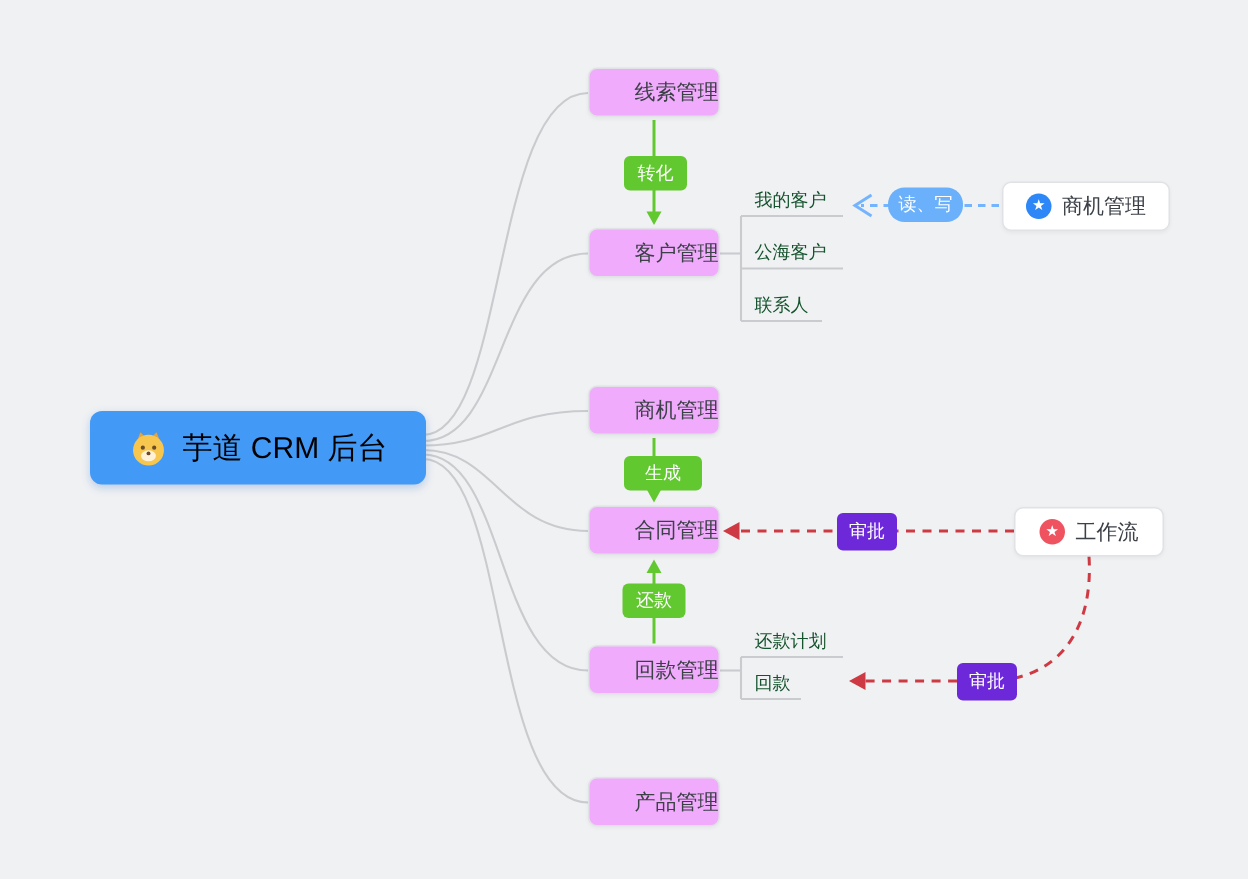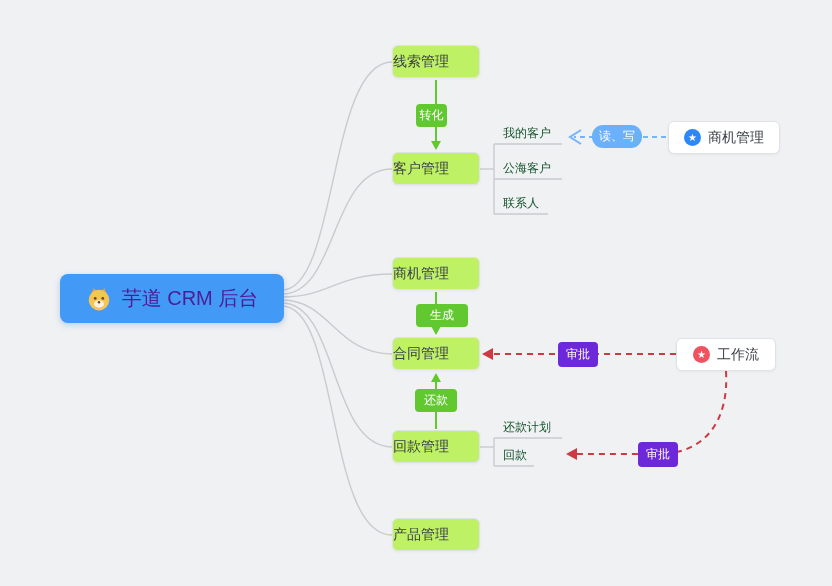--- a/index.html
+++ b/index.html
@@ -9,25 +9,25 @@
     overflow: hidden;
     background: #f0f1f3;
     font-family: "Liberation Sans", "DejaVu Sans", sans-serif;
   }
   .connector-layer {
     position: absolute; left: 0; top: 0; z-index: 1;
   }
   .node {
     position: absolute; z-index: 3;
     width: 88px; height: 33px;
-    background: #bef264;
+    background: #f0abfc;
     border: 1px solid #e0e2e5;
     border-radius: 6px;
     box-sizing: border-box;
-    display: flex; align-items: center; justify-content: flex-start;
+    display: flex; align-items: center; justify-content: flex-end;
     font-size: 14px; color: #3c4047;
     box-shadow: 0 1px 3px rgba(0,0,0,0.05);
     cursor: default;
   }
   .side-node {
     position: absolute; z-index: 3;
     height: 33px;
     background: #ffffff;
     border: 1px solid #e0e2e5;
     border-radius: 6px;
@@ -46,21 +46,21 @@
   .icon-circle.blue { background: #2e87f6; }
   .icon-circle.red  { background: #ef5360; }
   .root-node {
     position: absolute; z-index: 3;
     left: 60px; top: 274px;
     width: 224px; height: 49px;
     background: #429af6;
     border-radius: 8px;
     display: flex; align-items: center; justify-content: center;
     gap: 10px;
-    color: #4c1d95; font-size: 20px;
+    color: #000000; font-size: 20px;
     box-shadow: 0 2px 6px rgba(30,100,200,0.25);
   }
   .badge {
     position: absolute; z-index: 4;
     height: 23px;
     border-radius: 4px;
     display: flex; align-items: center; justify-content: center;
     color: #ffffff; font-size: 12px;
     box-sizing: border-box;
     padding: 0 6px;
@@ -165,21 +165,21 @@
   <span>产品管理</span>
 </div>
 
 <div class="leaf" style="left:503px; top:126px">我的客户</div>
 <div class="leaf" style="left:503px; top:161px">公海客户</div>
 <div class="leaf" style="left:503px; top:196px">联系人</div>
 
 <div class="leaf" style="left:503px; top:420px">还款计划</div>
 <div class="leaf" style="left:503px; top:448px">回款</div>
 
-<div class="badge green" style="left:416px; top:104px; width:31px">转化</div>
+<div class="badge green" style="left:416px; top:104px; width:42px">转化</div>
 <div class="badge green" style="left:416px; top:304px; width:52px">生成</div>
 <div class="badge green" style="left:415px; top:389px; width:42px">还款</div>
 <div class="badge lightblue" style="left:592px; top:125px; width:50px">读、写</div>
 <div class="badge darkred" style="left:558px; top:342px; width:40px; height:25px">审批</div>
 <div class="badge darkred" style="left:638px; top:442px; width:40px; height:25px">审批</div>
 
 <div class="side-node" style="left:668px; top:121px; width:112px">
   <span class="icon-circle blue">★</span>
   <span>商机管理</span>
 </div>

